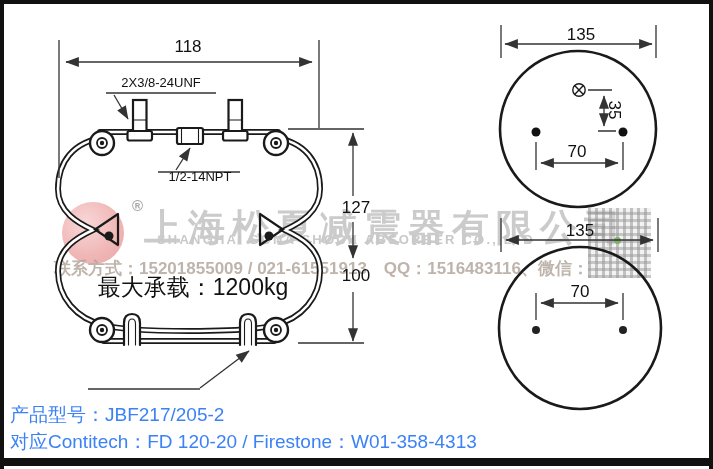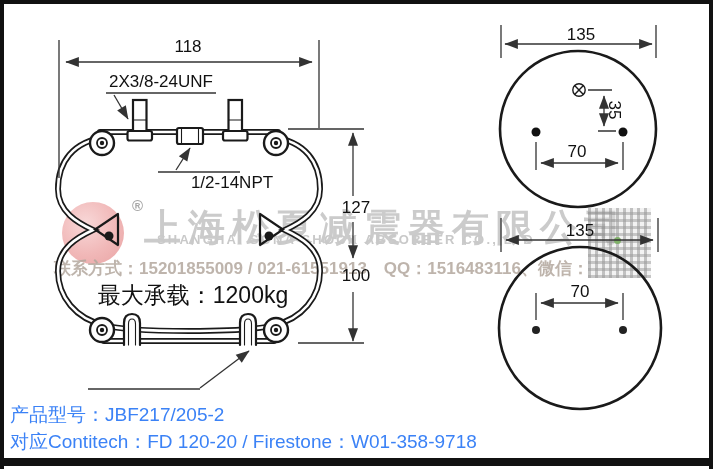--- a/index.html
+++ b/index.html
@@ -25,21 +25,21 @@
   .qr{position:absolute;left:588px;top:208px;width:63px;height:70px;z-index:2;opacity:.9;
       background:
         repeating-linear-gradient(90deg, rgba(140,140,140,.55) 0 3px, transparent 3px 7px),
         repeating-linear-gradient(0deg, rgba(140,140,140,.55) 0 3px, rgba(225,225,225,.45) 3px 7px);}
   .qr-dot{position:absolute;left:614px;top:237px;width:7px;height:7px;border-radius:50%;
           background:#7fb069;z-index:3;}
   
   svg.art{position:absolute;left:0;top:0;z-index:4;}
   
   .lbl{position:absolute;transform:translate(-50%,-50%);white-space:nowrap;color:#111;z-index:5;}
-  .lead{font-size:17px;}
+  .lead{font-size:13px;}
   .dim{font-size:17px;}
   .dim-rot{transform:translate(-50%,-50%) rotate(90deg);}
   .maxload{font-size:23px;}
   .info{position:absolute;left:10px;font-size:19px;color:#3b82f6;z-index:6;white-space:nowrap;}
 </style>
 </head>
 <body>
 
 <div id="stage">
 
@@ -169,32 +169,32 @@
     <g stroke="#333" stroke-width="1.3" fill="none">
       <path d="M501,218 V252 M658,218 V252"></path>
       <line x1="506" y1="240" x2="653" y2="240" marker-start="url(#arr)" marker-end="url(#arr)"></line>
       <path d="M536,293 V320 M623,293 V320"></path>
       <line x1="541" y1="303" x2="618" y2="303" marker-start="url(#arr)" marker-end="url(#arr)"></line>
     </g>
   </svg>
 
   <div class="lbl dim" style="left:188px;top:47px;">118</div>
   <div class="lbl lead" style="left:161px;top:82px;">2X3/8-24UNF</div>
-  <div class="lbl lead" style="left:200px;top:183px;margin-left:32px;">1/2-14NPT</div>
-  <div class="lbl maxload" style="left:193px;top:287px;margin-top:8px;">最大承载：1200kg</div>
+  <div class="lbl lead" style="left:200px;top:176px;">1/2-14NPT</div>
+  <div class="lbl maxload" style="left:193px;top:287px;">最大承载：1200kg</div>
   <div class="lbl dim" style="left:356px;top:208px;">127</div>
   <div class="lbl dim" style="left:356px;top:276px;">100</div>
 
   <div class="lbl dim" style="left:581px;top:35px;">135</div>
   <div class="lbl dim" style="left:577px;top:152px;">70</div>
   <div class="lbl dim dim-rot" style="left:614px;top:110px;">35</div>
 
   <div class="lbl dim" style="left:580px;top:231px;">135</div>
   <div class="lbl dim" style="left:580px;top:292px;">70</div>
 
   <div class="info" style="top:402px;">产品型号：JBF217/205-2</div>
-  <div class="info" style="top:429px;">对应Contitech：FD 120-20 / Firestone：W01-358-9718</div>
+  <div class="info" style="top:429px;">对应Contitech：FD 120-20 / Firestone：W01-358-4313</div>
 
   <div class="border b-left"></div>
   <div class="border b-top"></div>
   <div class="border b-right"></div>
   <div class="border b-bottom-band"></div>
 </div>
 
 </body></html>

